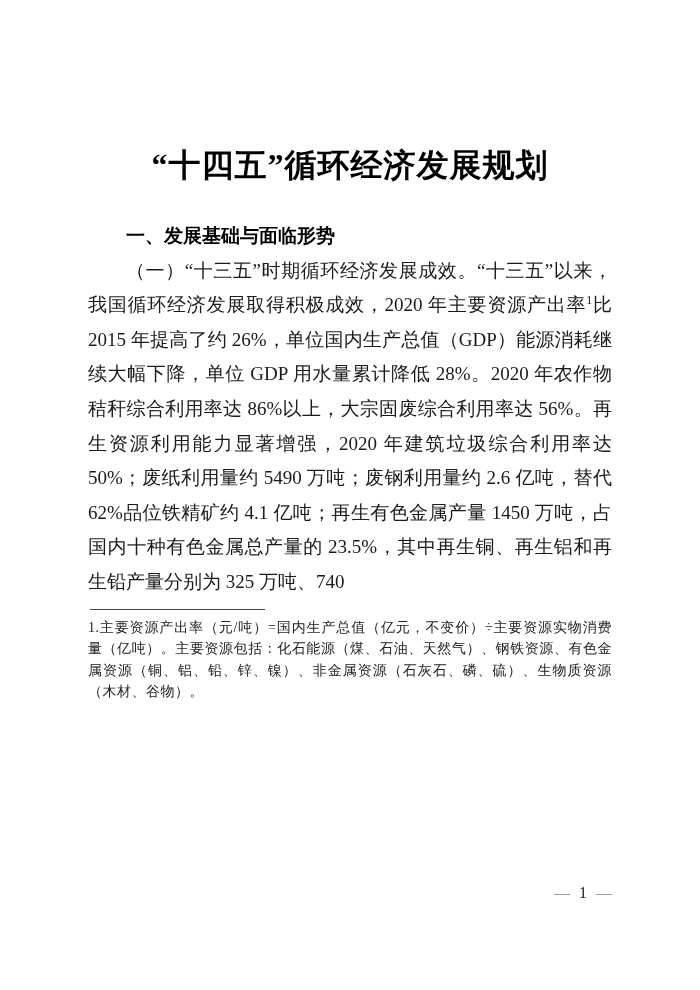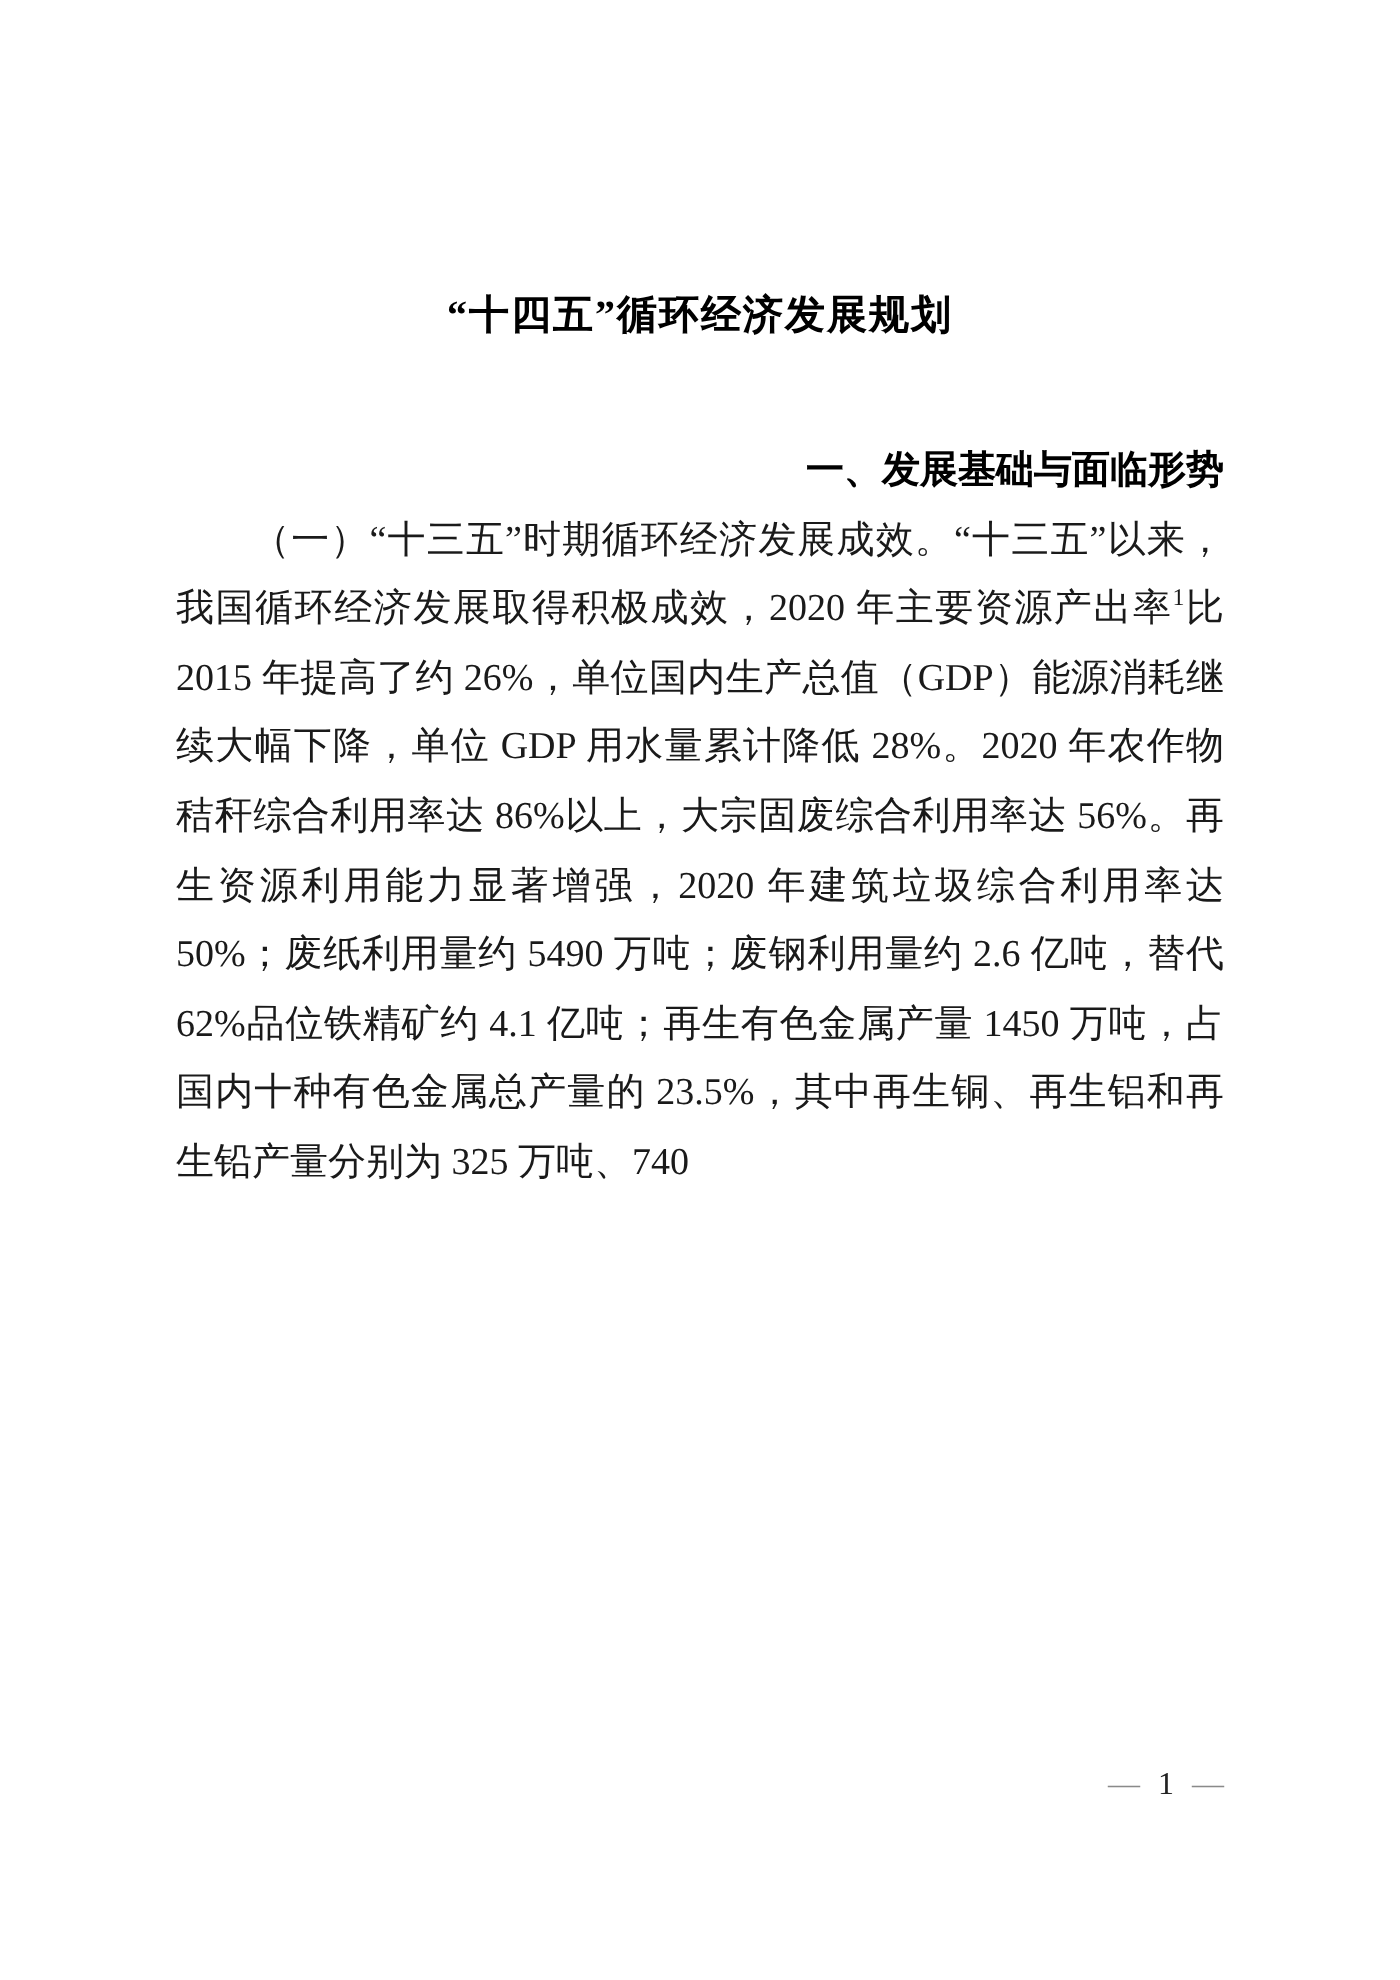--- a/index.html
+++ b/index.html
@@ -17,21 +17,21 @@
     color: #1a1a1a;
   }
   .doc-title {
     position: absolute;
     top: 144px;
     left: 0;
     right: 0;
     margin: 0;
     text-align: center;
     font-family: "Liberation Serif", "DejaVu Serif", serif;
-    font-size: 20px;
+    font-size: 32px;
     font-weight: 700;
     letter-spacing: 1px;
     color: #000000;
   }
   .content {
     position: absolute;
     top: 219px;
     left: 88px;
     width: 524px;
     font-size: 19px;
@@ -44,21 +44,21 @@
     text-indent: 2em;
   }
   .section-heading {
     margin: 0;
     text-indent: 2em;
     font-family: "Liberation Sans", "DejaVu Sans", sans-serif;
     font-size: 19px;
     font-weight: 700;
     line-height: 34.6px;
     color: #000000;
-    text-align: right;
+    text-align: left;
   }
   .kaiti-lead {
   }
   sup.fn-ref {
     font-size: 12px;
     line-height: 0;
     vertical-align: super;
   }
   .footnote {
     margin-top: 9px;
@@ -101,18 +101,22 @@
 
   <h1 class="doc-title">“十四五”循环经济发展规划</h1>
 
   <div class="content">
 
 
     <h2 class="section-heading">一、发展基础与面临形势</h2>
 
     <p class="para"><span class="kaiti-lead">（一）“十三五”时期循环经济发展成效。</span><span>“十三五”以来，我国循环经济发展取得积极成效，2020 年主要资源产出率</span><sup class="fn-ref">1</sup><span>比 2015 年提高了约 26%，单位国内生产总值（GDP）能源消耗继续大幅下降，单位 GDP 用水量累计降低 28%。2020 年农作物秸秆综合利用率达 86%以上，大宗固废综合利用率达 56%。再生资源利用能力显著增强，2020 年建筑垃圾综合利用率达 50%；废纸利用量约 5490 万吨；废钢利用量约 2.6 亿吨，替代 62%品位铁精矿约 4.1 亿吨；再生有色金属产量 1450 万吨，占国内十种有色金属总产量的 23.5%，其中再生铜、再生铝和再生铅产量分别为 325 万吨、740</span></p>
 
+    <div class="footnote">
+      <div class="fn-divider"></div>
+      <p class="fn-text"><span>1.主要资源产出率（元/吨）=国内生产总值（亿元，不变价）÷主要资源实物消费量（亿吨）。</span><span>主要资源包括：化石能源（煤、石油、天然气）、钢铁资源、有色金属资源（铜、铝、铅、锌、镍）、非金属资源（石灰石、磷、硫）、生物质资源（木材、谷物）。</span></p>
+    </div>
 
   </div>
 
   <div class="page-number"><span class="pn-dash">—</span><span class="pn-value">1</span><span class="pn-dash">—</span></div>
 
 </div>
 
 </body></html>

